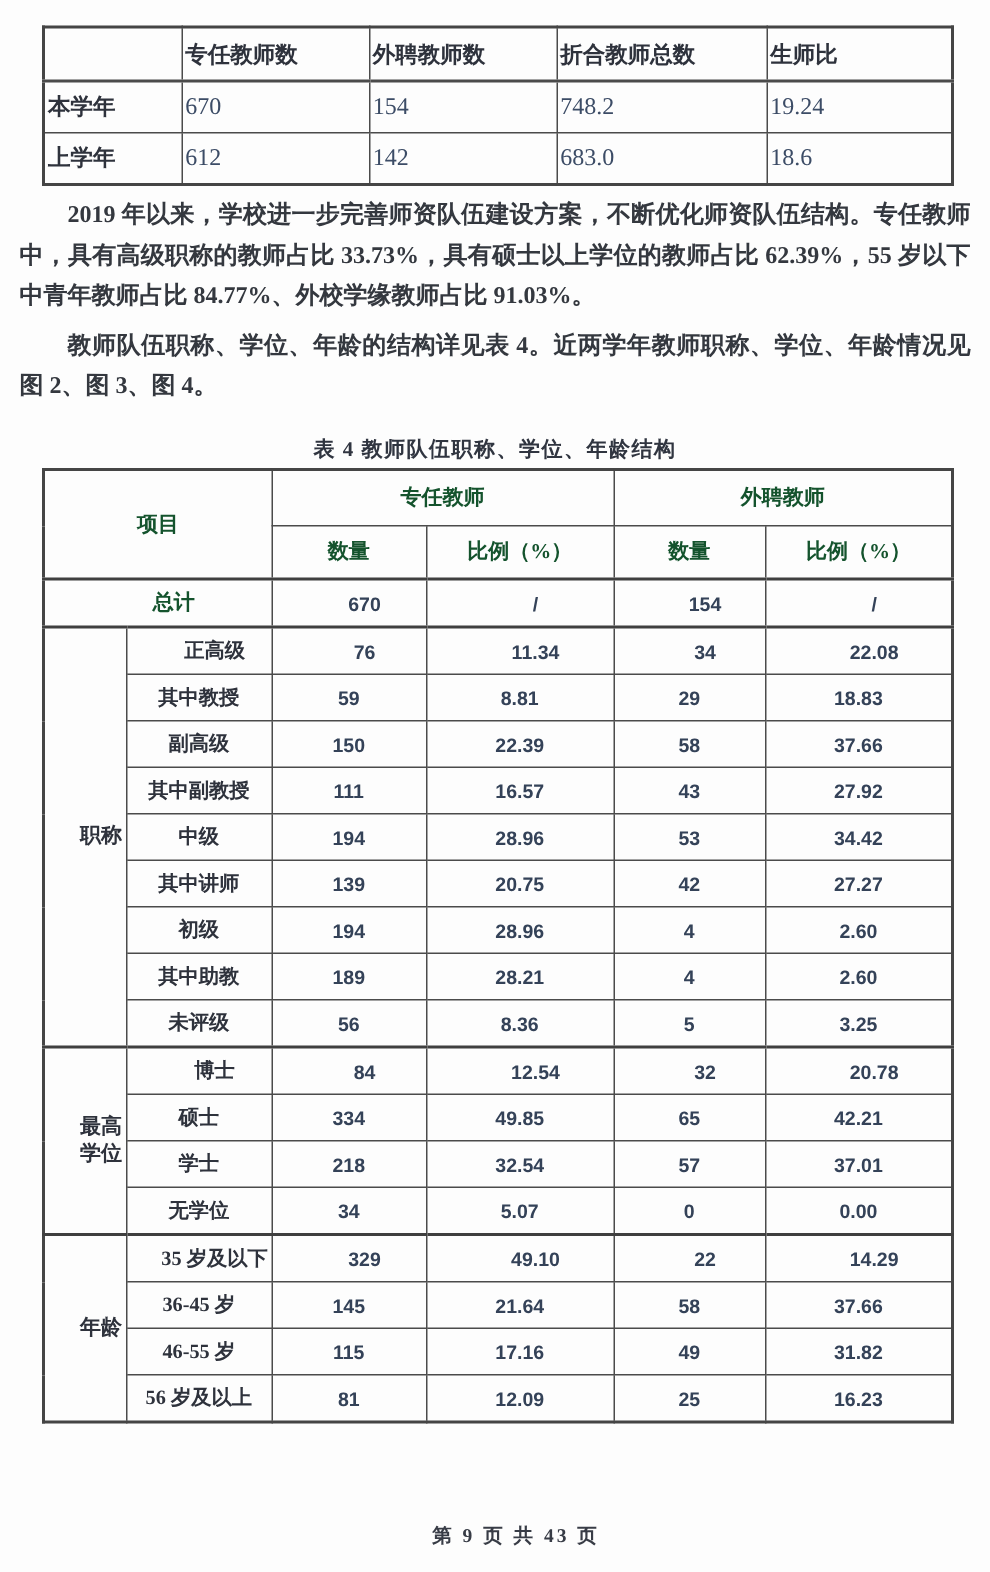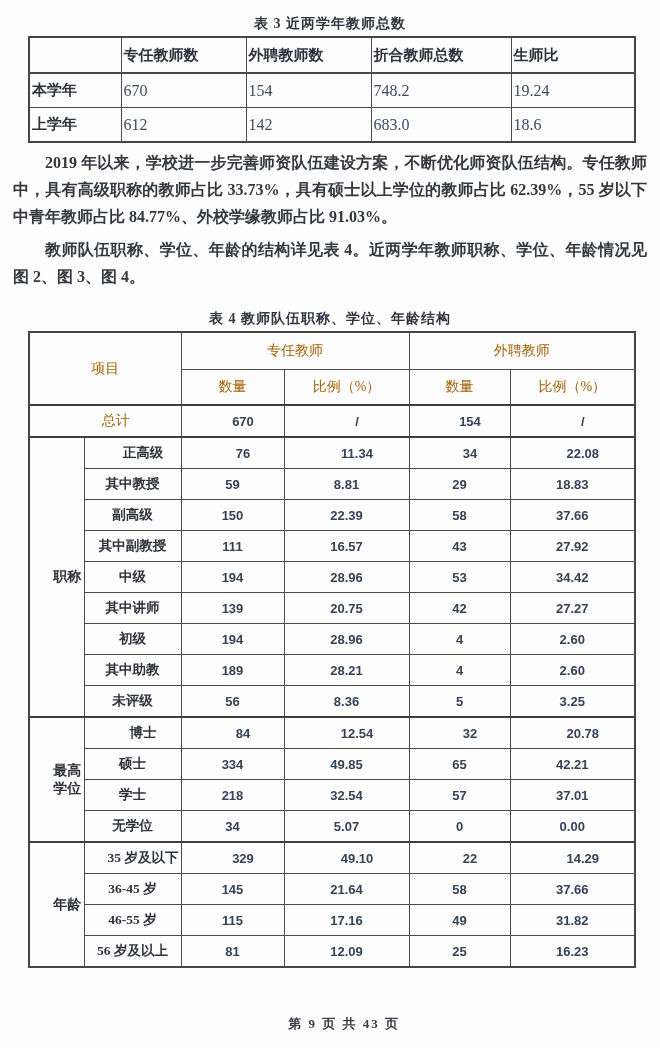--- a/index.html
+++ b/index.html
@@ -44,21 +44,21 @@
 
   .t4 {
     margin:3px 0 0 15px; width:606px; border:2.2px solid #454545;
   }
   .t4 th, .t4 td {
     border:1.4px solid #4b4b4b; height:30px; padding:0 2px;
     text-align:center; vertical-align:middle;
   }
   .t4 thead tr.h1 th { height:36px; }
   .t4 thead tr.h2 th { height:34px; }
-  .t4 th { font-size:14px; font-weight:400; color:#a16207; }
+  .t4 th { font-size:14px; font-weight:700; color:#14532d; }
   .t4 .group-cell { font-weight:700; font-size:14px; line-height:18px; color:#2e323c; }
   .t4 .sub-label { font-weight:700; font-size:13.5px; color:#2e323c; }
   .t4 td.val {
     font-family:"Liberation Sans","DejaVu Sans",sans-serif;
     font-weight:700; font-size:13px; color:#344258;
   }
   .t4 tr.sec-top > th, .t4 tr.sec-top > td { border-top-width:2.4px; border-top-color:#3f3f3f;padding-left:23px; }
   .t4 .total-label { font-size:14px; }
 
   .footer {
@@ -66,21 +66,20 @@
     text-align:center; font-size:13px; font-weight:700;
     letter-spacing:2px; color:#383c46;padding-left:28px;
   }
 </style>
 </head>
 <body>
 
 <div class="page">
 
 
-  <div class="caption">表 3 近两学年教师总数</div>
 
   <table class="t3">
     <colgroup>
       <col style="width:92px">
         <col style="width:125px">
         <col style="width:125px">
       <col style="width:140px">
         <col style="width:124px">
     </colgroup>
     <thead>

